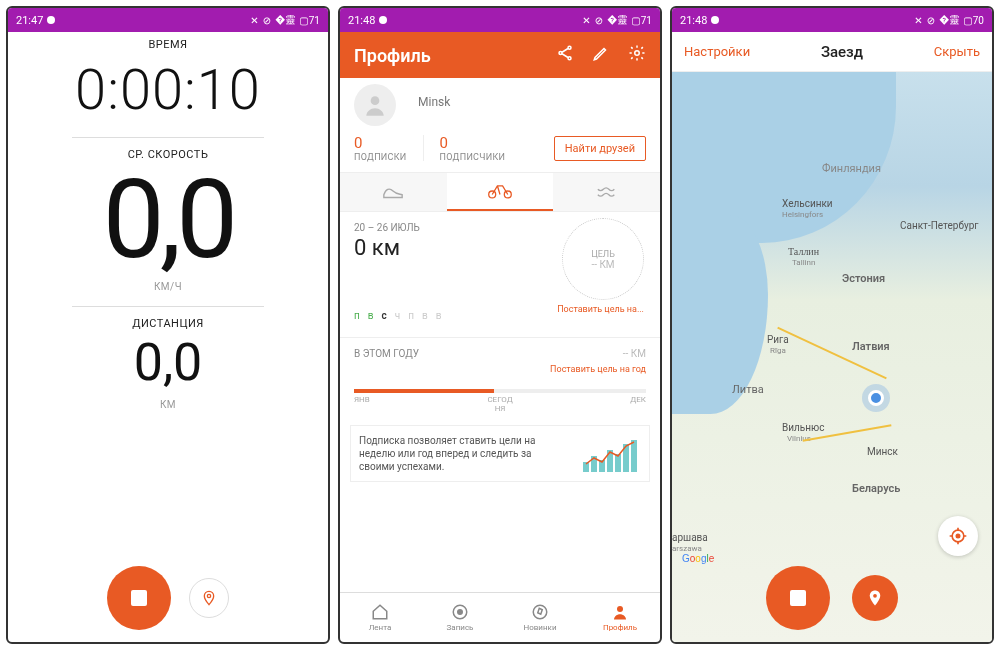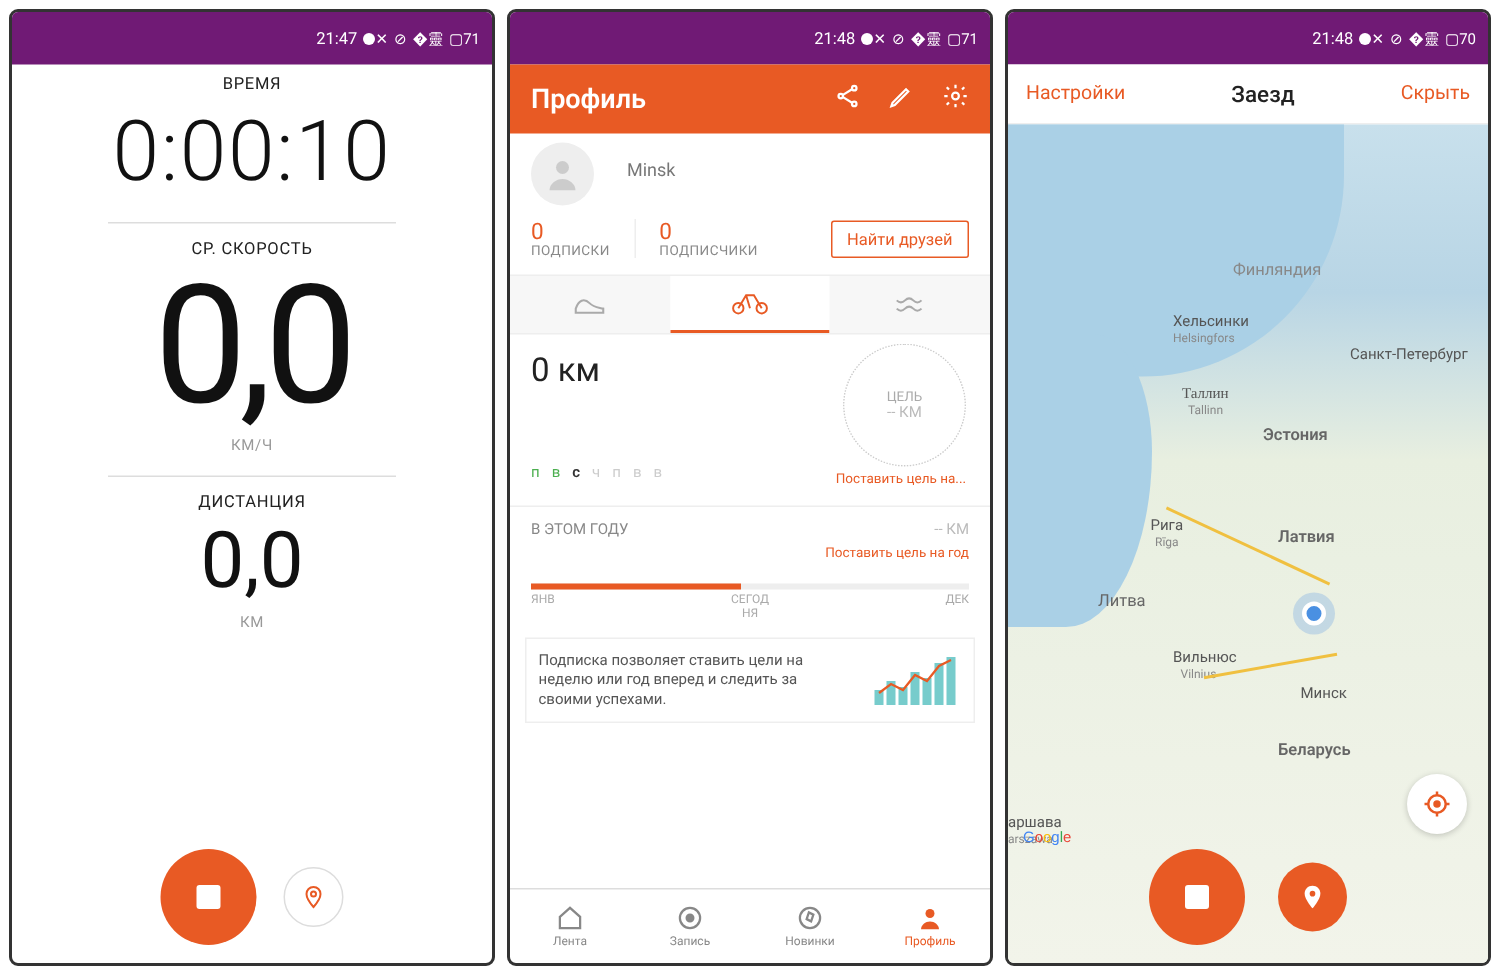--- a/index.html
+++ b/index.html
@@ -12,27 +12,27 @@
   .phone {
     flex: 1;
     border: 2px solid #333;
     border-radius: 6px;
     overflow: hidden;
     display: flex; flex-direction: column;
     background: #fff;
     position: relative;
   }
   .status-bar {
-    background: #701a75;
+    background: #a21caf;
     color: #fff;
-    height: 35px;
+    height: 24px;
     display: flex; align-items: center;
     padding: 0 8px;
     font-size: 11px;
-    justify-content: flex-end;
+    justify-content: space-between;
   }
   .status-left { display: flex; align-items: center; gap: 4px; }
   .status-right { display: flex; align-items: center; gap: 4px; font-size: 10px;}
   .dot { width: 8px; height: 8px; border-radius: 50%; background: #fff; }
 
   
   .s1-body { flex:1; display:flex; flex-direction:column; align-items:center; padding-top:0; }
   .label-small { font-size: 11px; color:#222; letter-spacing: .5px; margin-top:6px;}
   .label-tiny  { font-size: 10px; color:#999; letter-spacing:.5px; margin-top:6px;}
   .time-big { font-size: 56px; font-weight: 300; color:#111; margin-top:6px; letter-spacing:1px;}
@@ -73,21 +73,21 @@
   .days span.today{ color:#333; font-weight:600;}
   .days span { color:#ccc;}
   .yr-sec { border-top:1px solid #eee; margin-top:10px; padding:10px 14px 4px; position:relative;}
   .yr-title { font-size:10px; color:#888;}
   .yr-km { position:absolute; right:14px; top:10px; font-size:10px; color:#bbb;}
   .yr-link { position:absolute; right:14px; top:26px; font-size:9px; color:#e85a24;}
   .yr-bar { height:4px; background:#eee; margin-top:30px; position:relative;}
   .yr-bar .prog { position:absolute; left:0; top:0; height:4px; width:48%; background:#e85a24;}
   .yr-labels { display:flex; justify-content:space-between; font-size:8px; color:#aaa; margin-top:2px;}
   .yr-labels .mid { text-align:center; flex:0 0 auto;}
-  .promo { margin:8px 10px 0; border:1px solid #eee; padding:8px; display:flex; gap:20px; }
+  .promo { margin:8px 10px 0; border:1px solid #eee; padding:8px; display:flex; gap:20px; align-items:center;}
   .promo-text { font-size:10px; color:#555; flex:1; line-height:1.3;}
   .mini-chart { width:60px; height:36px;}
   .bottom-nav { height:50px; border-top:1px solid #ddd; display:flex;}
   .nav-item { flex:1; display:flex; flex-direction:column; align-items:center; justify-content:center; gap:2px; font-size:8px; color:#888;}
   .nav-item.active { color:#e85a24;}
   .nav-item svg { width:18px; height:18px;}
 
   
   .s3-header { height:40px; background:#fff; display:flex; align-items:center; padding:0 12px; justify-content:space-between; border-bottom:1px solid #eee;}
   .s3-left { color:#e85a24; font-size:13px;}
@@ -215,20 +215,21 @@
             <path d="M6 13L12 3h6l6 10M12 3l3 10"></path>
           </svg>
         </div>
       <div class="tab">
           <svg width="22" height="14" viewBox="0 0 24 14" fill="none" stroke="#aaa" stroke-width="1.5">
             <path d="M2 4c2 2 4 2 6 0s4-2 6 0 4 2 6 0M2 10c2 2 4 2 6 0s4-2 6 0 4 2 6 0"></path>
           </svg>
         </div>
     </div>
     <div class="week-sec">
+      <div class="range">20 – 26 ИЮЛЬ</div>
       <div class="km-big">0 км</div>
       <div class="goal-circle">
         <div class="t1">ЦЕЛЬ</div>
         <div class="t2">-- КМ</div>
       </div>
       <div class="goal-link">Поставить цель на...</div>
       <div class="days">
         <span class="active">п</span>
         <span class="active">в</span>
         <span class="today">с</span>

